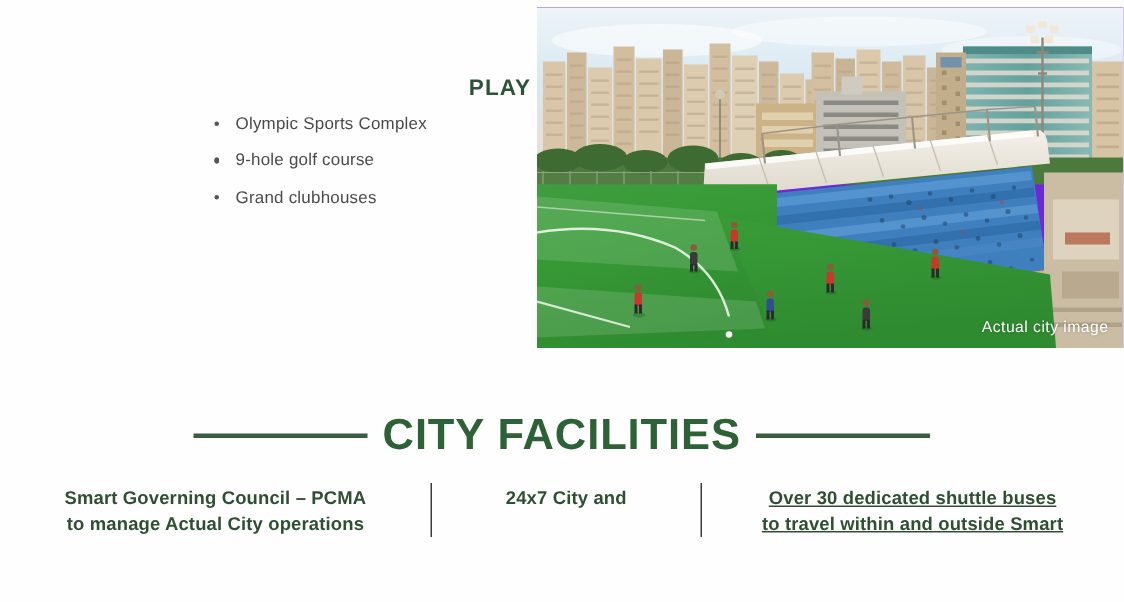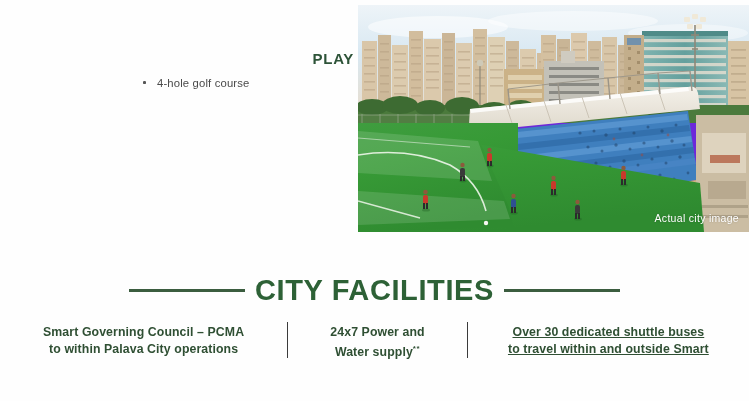--- a/index.html
+++ b/index.html
@@ -151,24 +151,32 @@
 </head>
 <body>
 
 <div id="top-section">
 
   <div id="play-block">
     <div id="play-heading">PLAY</div>
     <ul id="play-list">
       <li>
         <span class="bullet-dot"></span>
+        <span>Olympic Sports Complex</span>
       </li>
       <li>
         <span class="bullet-dot"></span>
-        <span>4-hole golf course</span>
+      </li>
+      <li>
+        <span class="bullet-dot"></span>
+        <span>9-hole golf course</span>
+      </li>
+      <li>
+        <span class="bullet-dot"></span>
+        <span>Grand clubhouses</span>
       </li>
     </ul>
   </div>
 
   <div id="city-photo">
     <svg width="391" height="227" viewBox="0 0 391 227" xmlns="http://www.w3.org/2000/svg">
       <defs>
         <linearGradient id="skyGrad" x1="0" y1="0" x2="0" y2="1">
           <stop offset="0%" stop-color="#eef4f8"></stop>
           <stop offset="45%" stop-color="#d8e8f2"></stop>
@@ -628,28 +636,27 @@
 <div id="facilities-heading-row">
   <span class="rule"></span>
   <span id="facilities-title">CITY FACILITIES</span>
   <span class="rule"></span>
 </div>
 
 <div id="facilities-columns">
 
   <div class="facility-col" id="facility-col-0">
     <div>Smart Governing Council – PCMA</div>
-    <div>to within Palava City operations</div>
+    <div>to manage Actual City operations</div>
   </div>
 
   <span class="col-divider"></span>
 
   <div class="facility-col" id="facility-col-1">
-    <div>24x7 Power and</div>
-    <div><span>Water supply</span><span class="sup-mark">**</span></div>
+    <div>24x7 City and</div>
   </div>
 
   <span class="col-divider"></span>
 
   <div class="facility-col" id="facility-col-2">
     <div>Over 30 dedicated shuttle buses</div>
     <div>to travel within and outside Smart</div>
   </div>
 
 </div>

